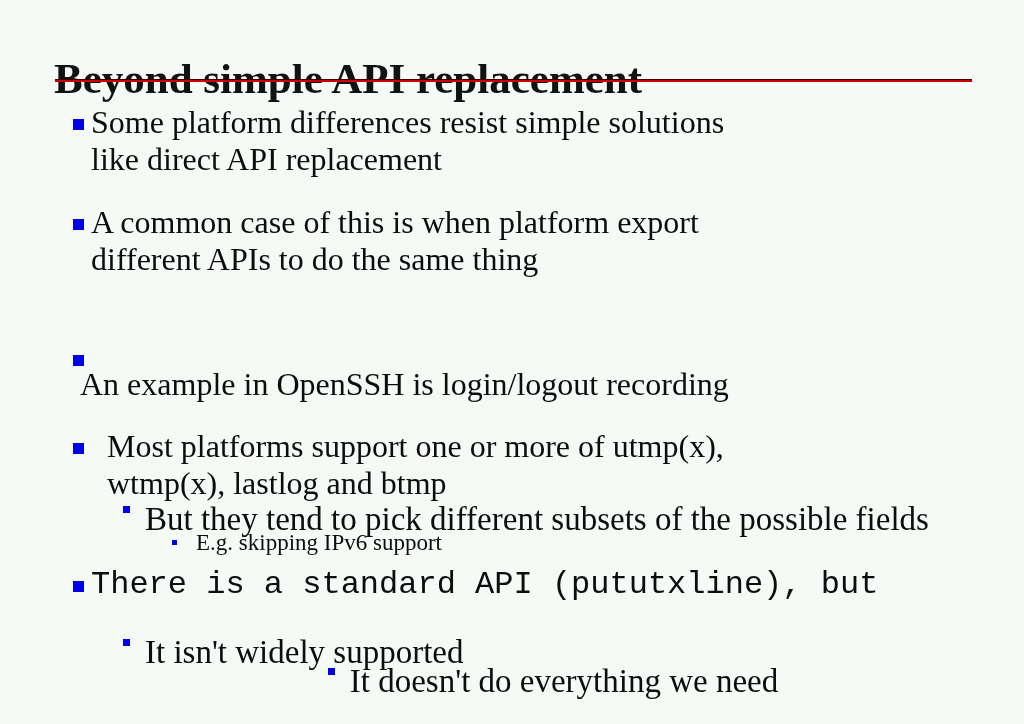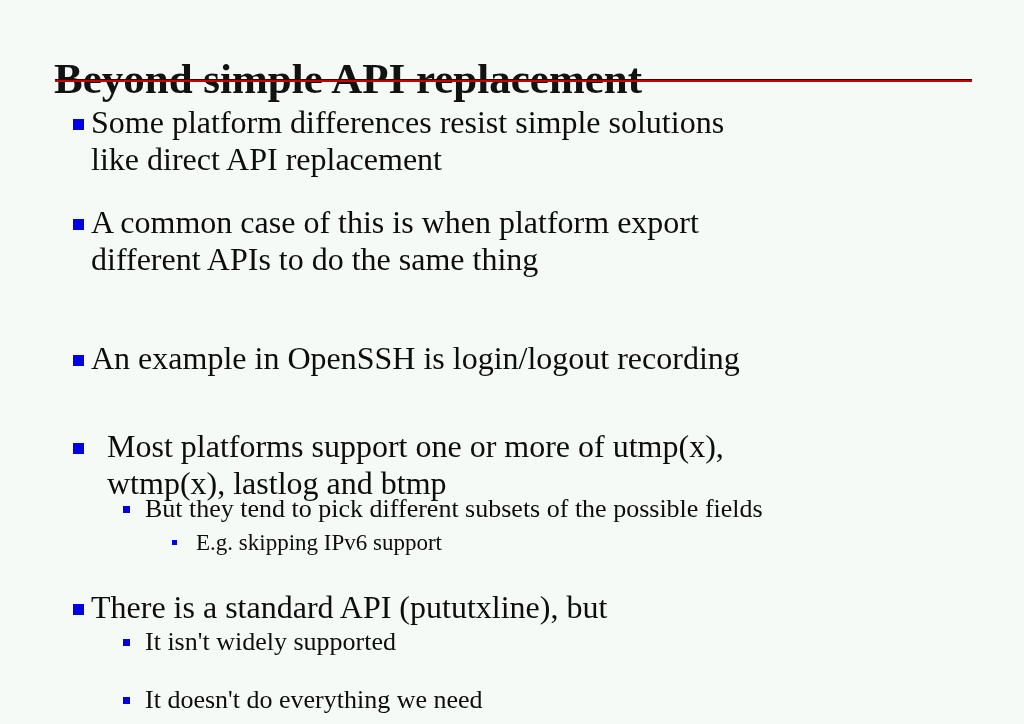--- a/index.html
+++ b/index.html
@@ -57,41 +57,42 @@
   .lv1 .txt {
     margin-left: 7px;
     font-size: 32px;
     line-height: 37px;
   }
   
   .lv2 { left: 123px; width: 860px; }
   .lv2 .marker { width: 7px; height: 7px; margin-top: 12px; }
   .lv2 .txt {
     margin-left: 15px;
-    font-size: 26px;
+    font-size: 33px;
     line-height: 30px;
+    margin-top: 10px;
   }
   
   .lv3 { left: 172px; width: 810px; }
   .lv3 .marker { width: 5px; height: 5px; margin-top: 10px; }
   .lv3 .txt {
     margin-left: 19px;
     font-size: 23px;
     line-height: 26px;
   }
   
   .pos-b1 { top: 104px; }
   .pos-b2 { top: 204px; }
-  .pos-b3 { top: 340px; }
+  .pos-b3 { top: 340px; flex-direction: column; }
   .pos-b4 { top: 428px; gap: 16px; }
   .pos-b4s1 { top: 494px; }
   .pos-b4s1a { top: 530px; }
-  .pos-b5 { top: 589px; }
+  .pos-b5 { top: 566px; font-family: Liberation Mono, monospace; }
   .pos-b5s1 { top: 627px; text-align: center; }
-  .pos-b5s2 { top: 685px; }
+  .pos-b5s2 { top: 656px; justify-content: center; }
 </style>
 </head>
 <body>
 
 <div class="slide">
 
   <h1 class="slide-title">Beyond simple API replacement</h1>
 
   <div class="title-rule"></div>
 

